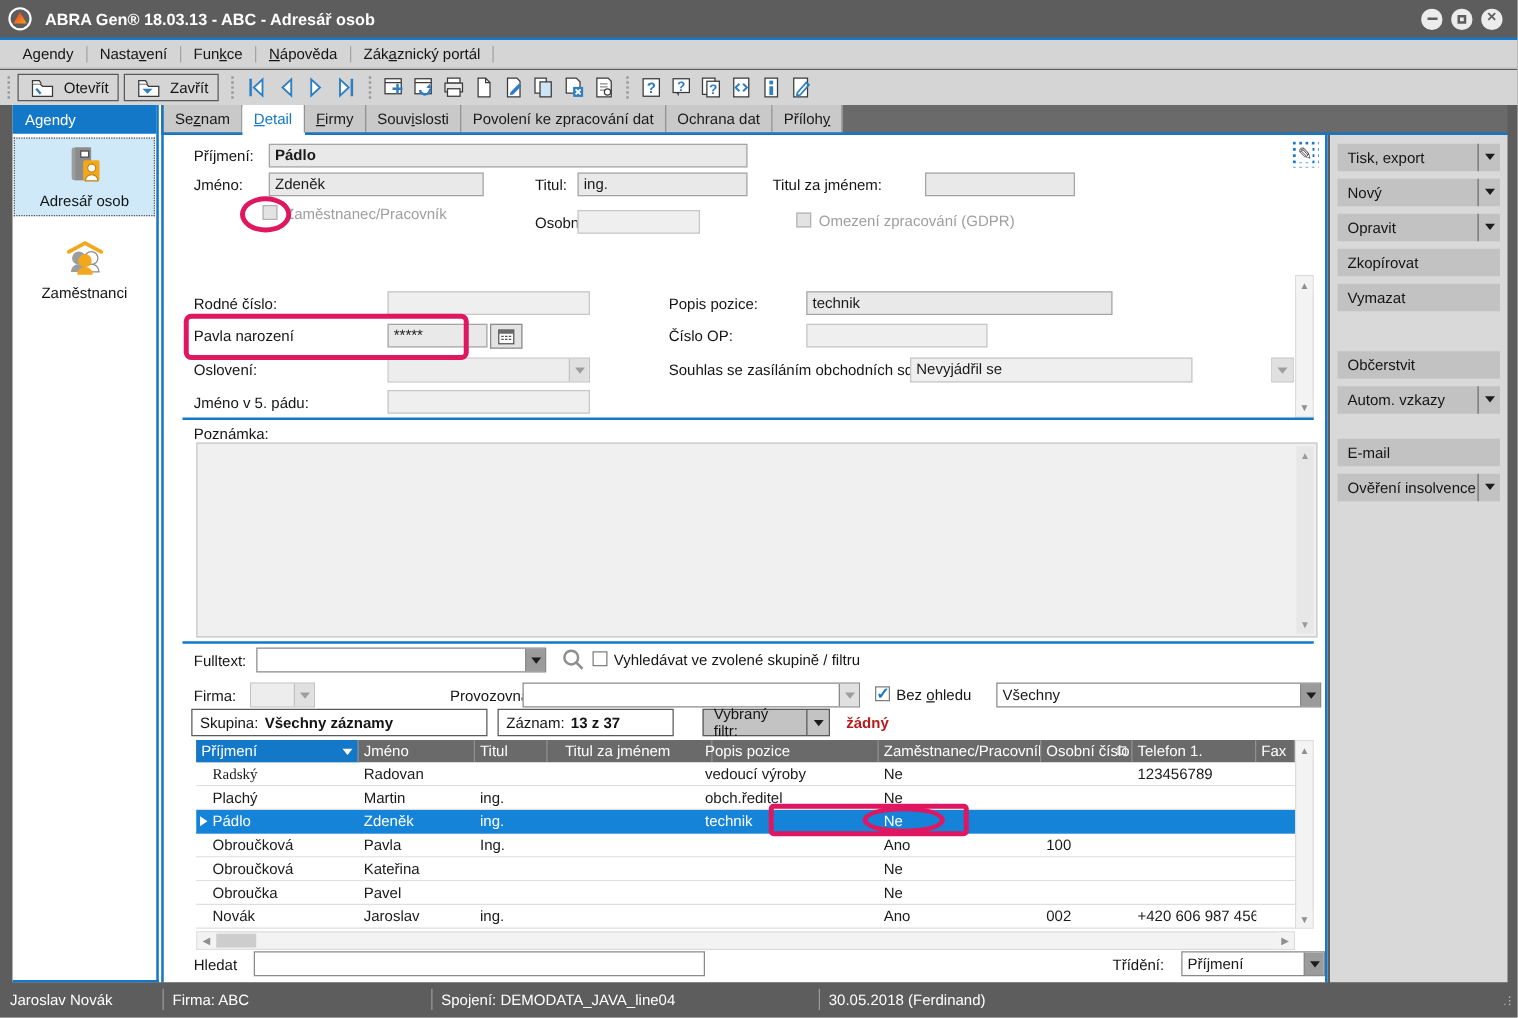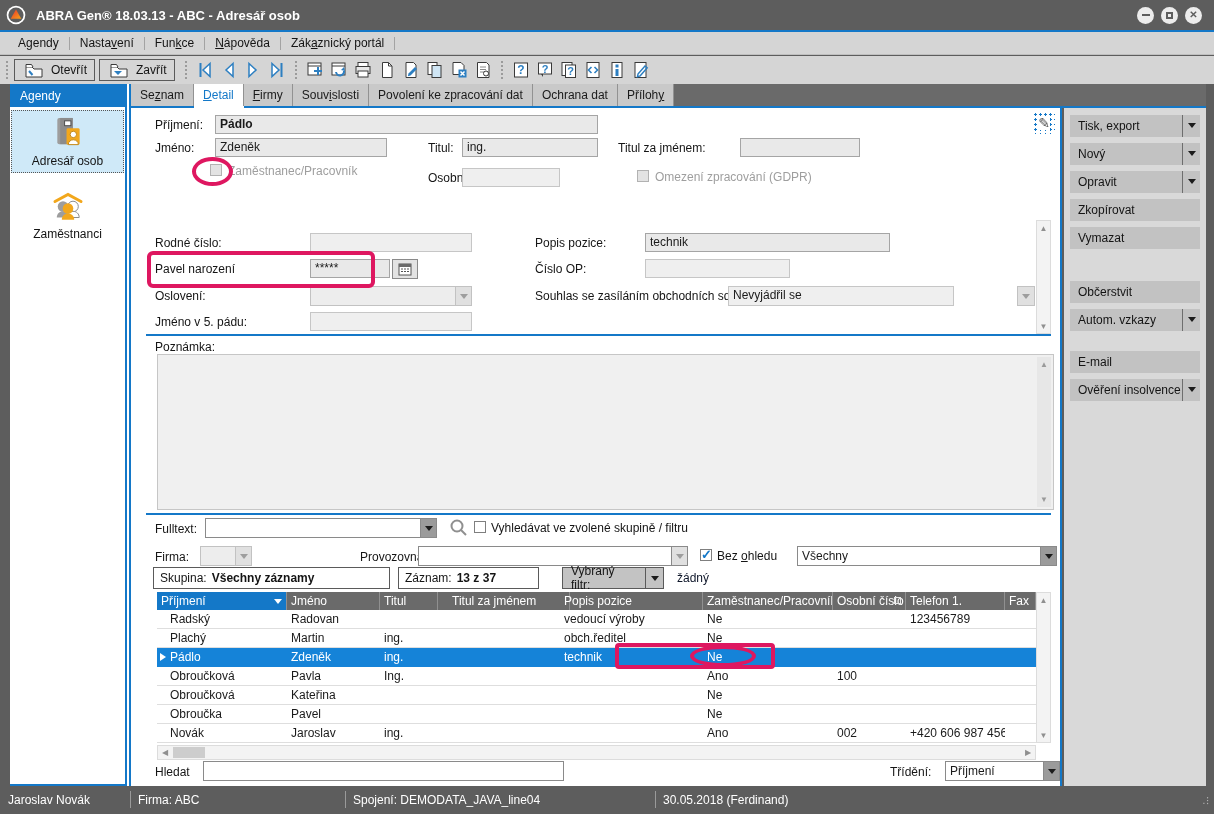--- a/index.html
+++ b/index.html
@@ -64,21 +64,21 @@
   .memo .isb{position:absolute;right:2px;top:2px;bottom:2px;width:14px;background:#e7e7e7}
   .memo .isb span{position:absolute;left:0;right:0;text-align:center;color:#9a9a9a;font-size:8px}
   .layout-edit{position:absolute;left:902px;top:4px;width:22px;height:22px;background-image:radial-gradient(#1478c8 1px,transparent 1.3px);background-size:5px 5px;display:flex;align-items:center;justify-content:center}
   .layout-edit span{font-size:14px;color:#4a4a4a;background:#fff;line-height:1}
   
   .gbox{position:absolute;height:22px;border:1px solid #5a5a5a;background:#fff;display:flex;align-items:center;padding:0 6px;white-space:nowrap;color:#141414}
   .gbox b{margin-left:5px}
   .fbtn{position:absolute;height:22px;border:1px solid #5a5a5a;background:#c3c3c3;display:flex;align-items:center;color:#141414}
   .fbtn .fl{padding:0 8px}
   .fbtn .fdd{width:18px;height:100%;border-left:1px solid #5a5a5a;display:flex;align-items:flex-start;justify-content:center}
-  .zadny{position:absolute;font-weight:normal;color:#0f172a}
+  .zadny{position:absolute;font-weight:bold;color:#b91c1c}
   
   .thead{position:absolute;left:26px;top:484px;width:879px;height:18px;background:#6a6a6a}
   .hc{position:absolute;top:0;height:18px;line-height:18px;padding-left:4px;color:#fff;border-right:1px solid #909090;overflow:hidden;white-space:nowrap}
   .hc.first{background:#1478c8}
   .htri{position:absolute;right:4px;top:7px;border:4px solid transparent;border-top:5px solid #fff}
   .hsq{position:absolute;right:4px;top:5px;width:7px;height:7px;border:1px solid #e8e8e8}
   .tbody{position:absolute;left:26px;top:502px;width:879px}
   .trow{position:relative;height:19px;border-bottom:1px solid #dedede;background:#fff}
   .trow.sel{background:#1583d8;border-bottom-color:#1583d8}
   .tcell{position:absolute;top:0;height:18px;line-height:18px;padding-left:4px;color:#1a1a1a;overflow:hidden;white-space:nowrap}
@@ -310,21 +310,21 @@
     <span class="cb dis" style="left:79px;top:56px"></span>
     <span class="dlbl" style="left:97px;top:56px">Zaměstnanec/Pracovník</span>
     <span class="lbl" style="left:297px;top:63px">Osobní číslo:</span>
     <div class="fld dis" style="left:331px;top:60px;width:98px"></div>
     <span class="cb dis" style="left:506px;top:62px"></span>
     <span class="dlbl" style="left:524px;top:62px">Omezení zpracování (GDPR)</span>
 
 
     <span class="lbl" style="left:24px;top:128px">Rodné číslo:</span>
     <div class="fld dis" style="left:179px;top:125px;width:162px"></div>
-    <span class="lbl" style="left:24px;top:154px">Pavel narození</span>
+    <span class="lbl" style="left:24px;top:154px">Pavla narození</span>
     <div class="fld" style="left:179px;top:151px;width:80px">*****</div>
     <div class="calbtn" style="left:261px;top:151px">
       <svg width="14" height="14" viewBox="0 0 14 14">
           <rect x="1" y="2" width="12" height="11" fill="#fff" stroke="#555"></rect>
           <rect x="1" y="2" width="12" height="3" fill="#6a6a6a"></rect>
           <path d="M3 7h2M6 7h2M9 7h2M3 9.5h2M6 9.5h2M9 9.5h2" stroke="#555"></path>
         </svg>
     </div>
     <span class="lbl" style="left:24px;top:181px">Oslovení:</span>
     <div class="combo dis" style="left:179px;top:178px;width:162px">
@@ -423,21 +423,21 @@
         <div class="hc" style="left: 223px; width: 58px;"><span>Titul</span></div>
         <div class="hc" style="left: 281px; width: 122px; margin-left: 10px;"><span>Titul za jménem</span></div>
         <div class="hc" style="left: 403px; width: 143px;"><span>Popis pozice</span></div>
         <div class="hc" style="left: 546px; width: 130px;"><span>Zaměstnanec/Pracovník</span></div>
         <div class="hc" style="left: 676px; width: 73px;"><span>Osobní číslo</span><i class="hsq"></i></div>
         <div class="hc" style="left: 749px; width: 99px;"><span>Telefon 1.</span></div>
         <div class="hc" style="left: 848px; width: 31px;"><span>Fax</span></div>
       </div>
     <div class="tbody">
         <div class="trow">
-          <div class="tcell" style="left: 0px; width: 130px; padding-left: 13px;"><span>Radský</span></div>
+          <div class="tcell" style="left: 0px; width: 130px; padding-left: 13px; font-family: Liberation Serif, serif;"><span>Radský</span></div>
           <div class="tcell" style="left: 130px; width: 93px;"><span>Radovan</span></div>
           <div class="tcell" style="left: 223px; width: 58px;"><span></span></div>
           <div class="tcell" style="left: 281px; width: 122px;"><span></span></div>
           <div class="tcell" style="left: 403px; width: 143px;"><span>vedoucí výroby</span></div>
           <div class="tcell" style="left: 546px; width: 130px;"><span>Ne</span></div>
           <div class="tcell" style="left: 676px; width: 73px;"><span></span></div>
           <div class="tcell" style="left: 749px; width: 99px;"><span>123456789</span></div>
           <div class="tcell" style="left: 848px; width: 31px;"><span></span></div>
         </div>
         <div class="trow">

